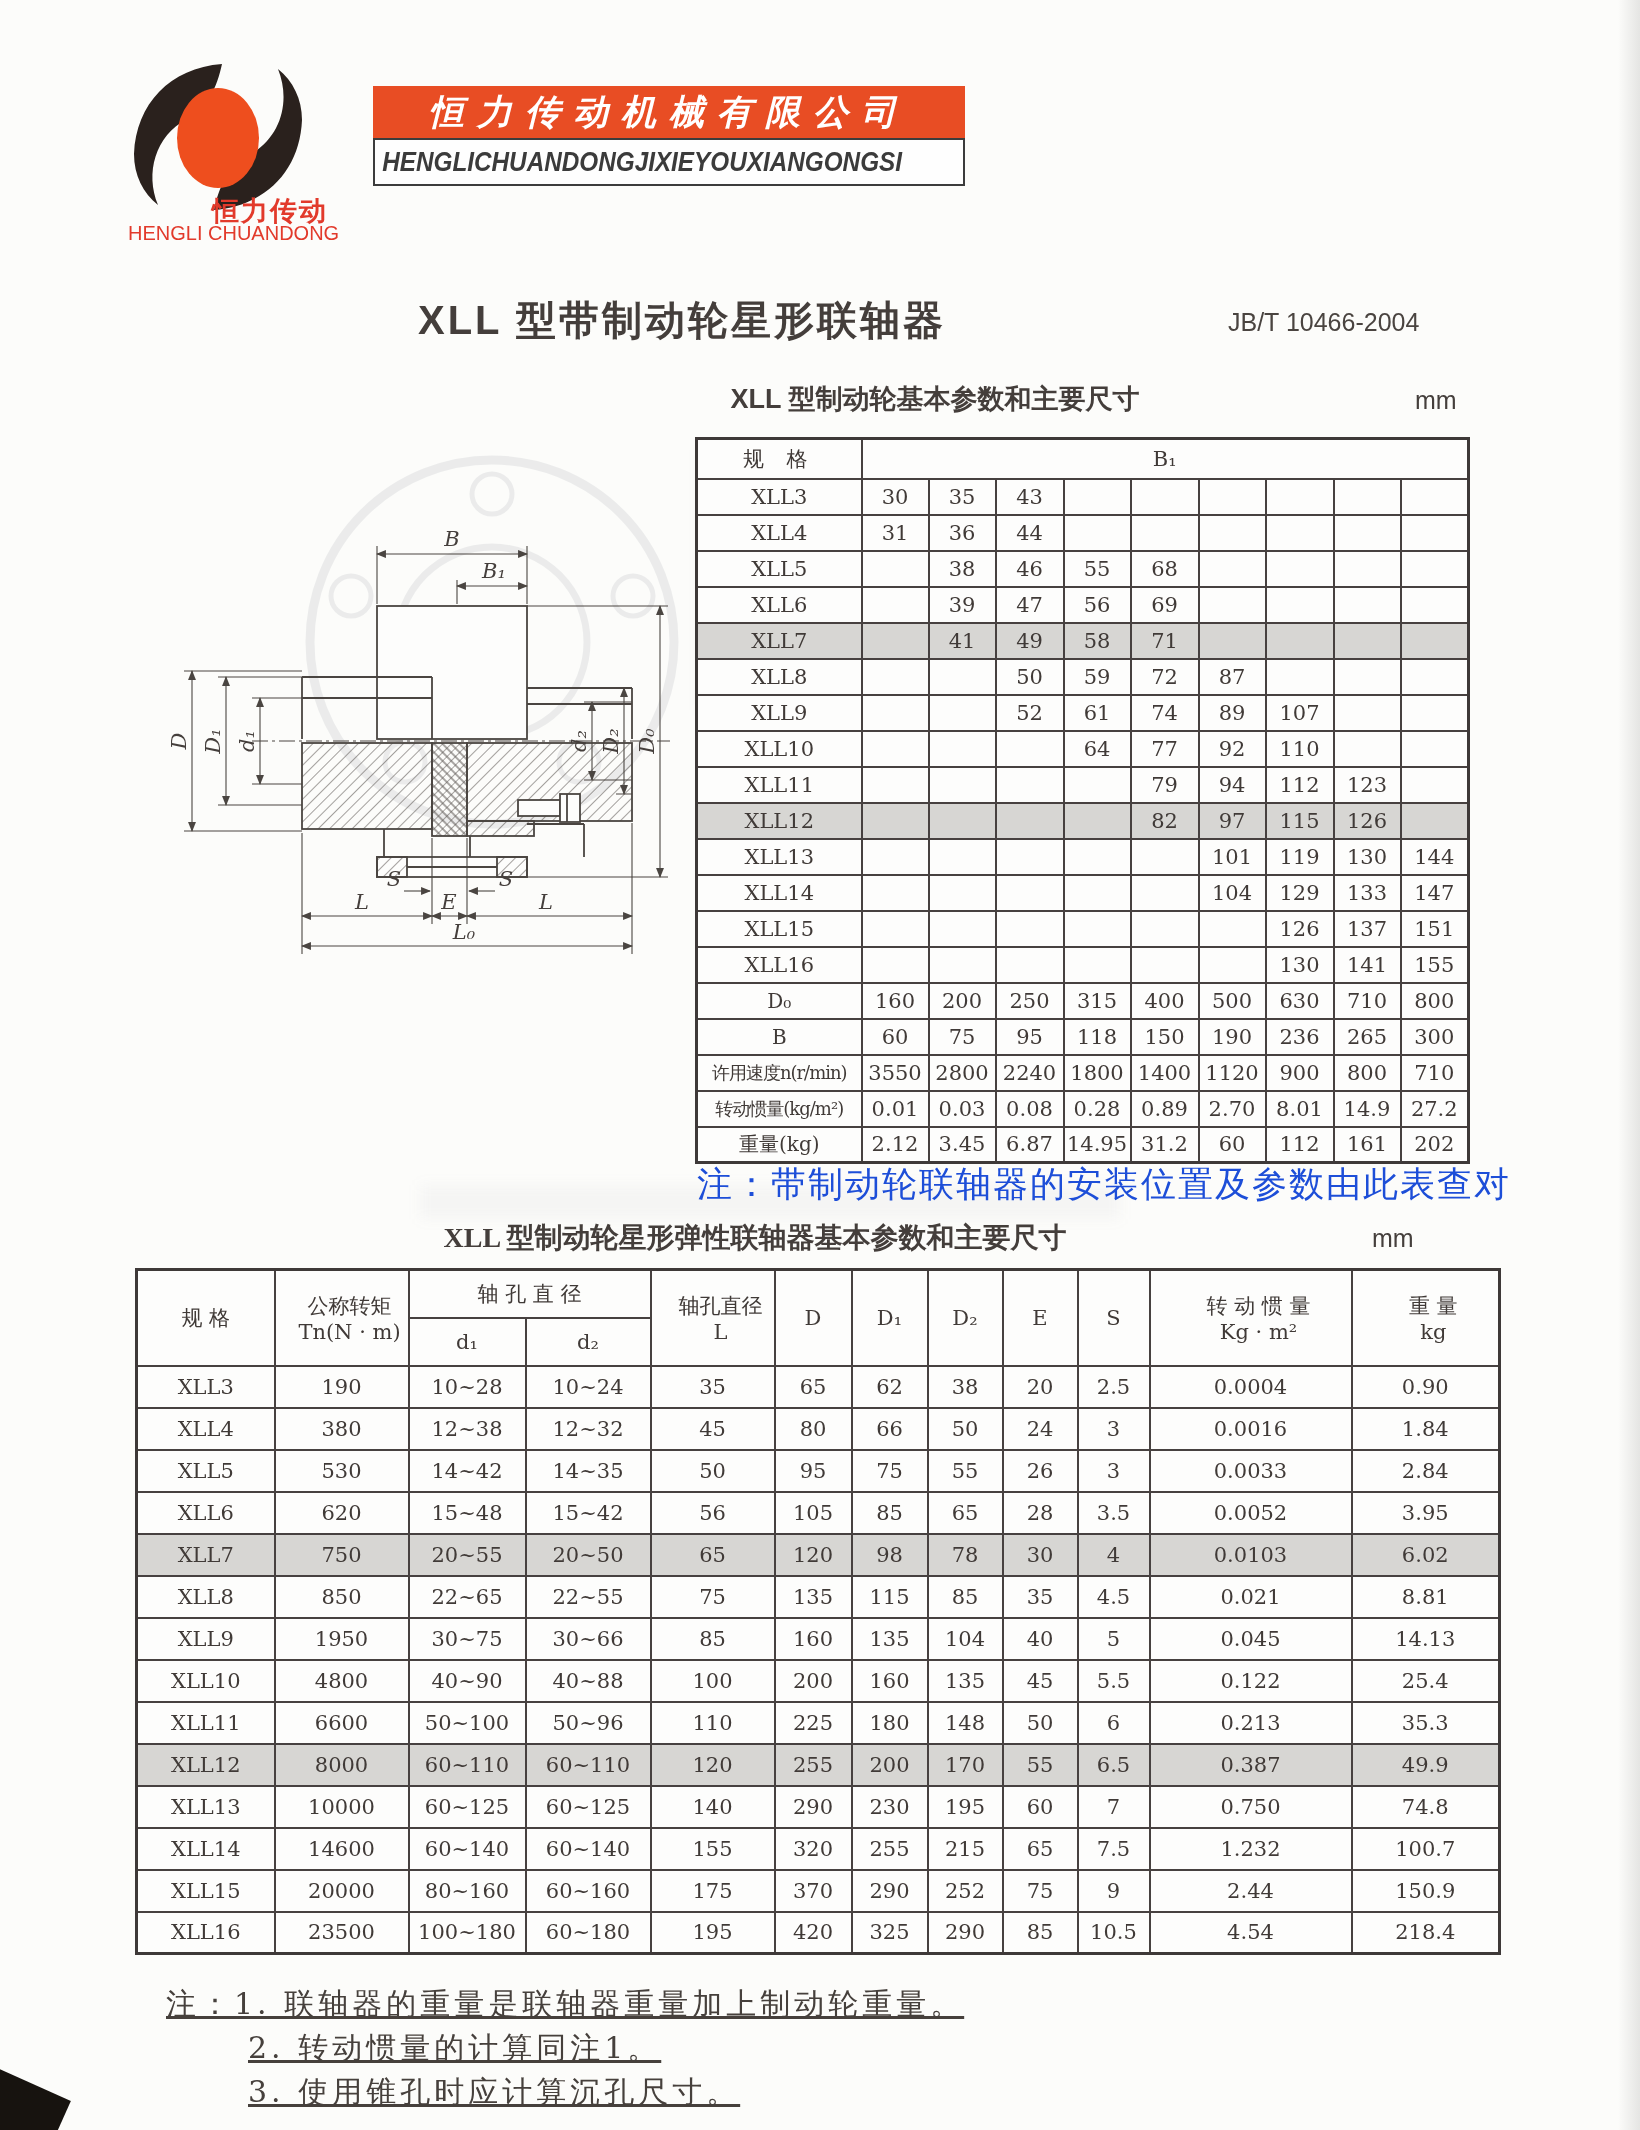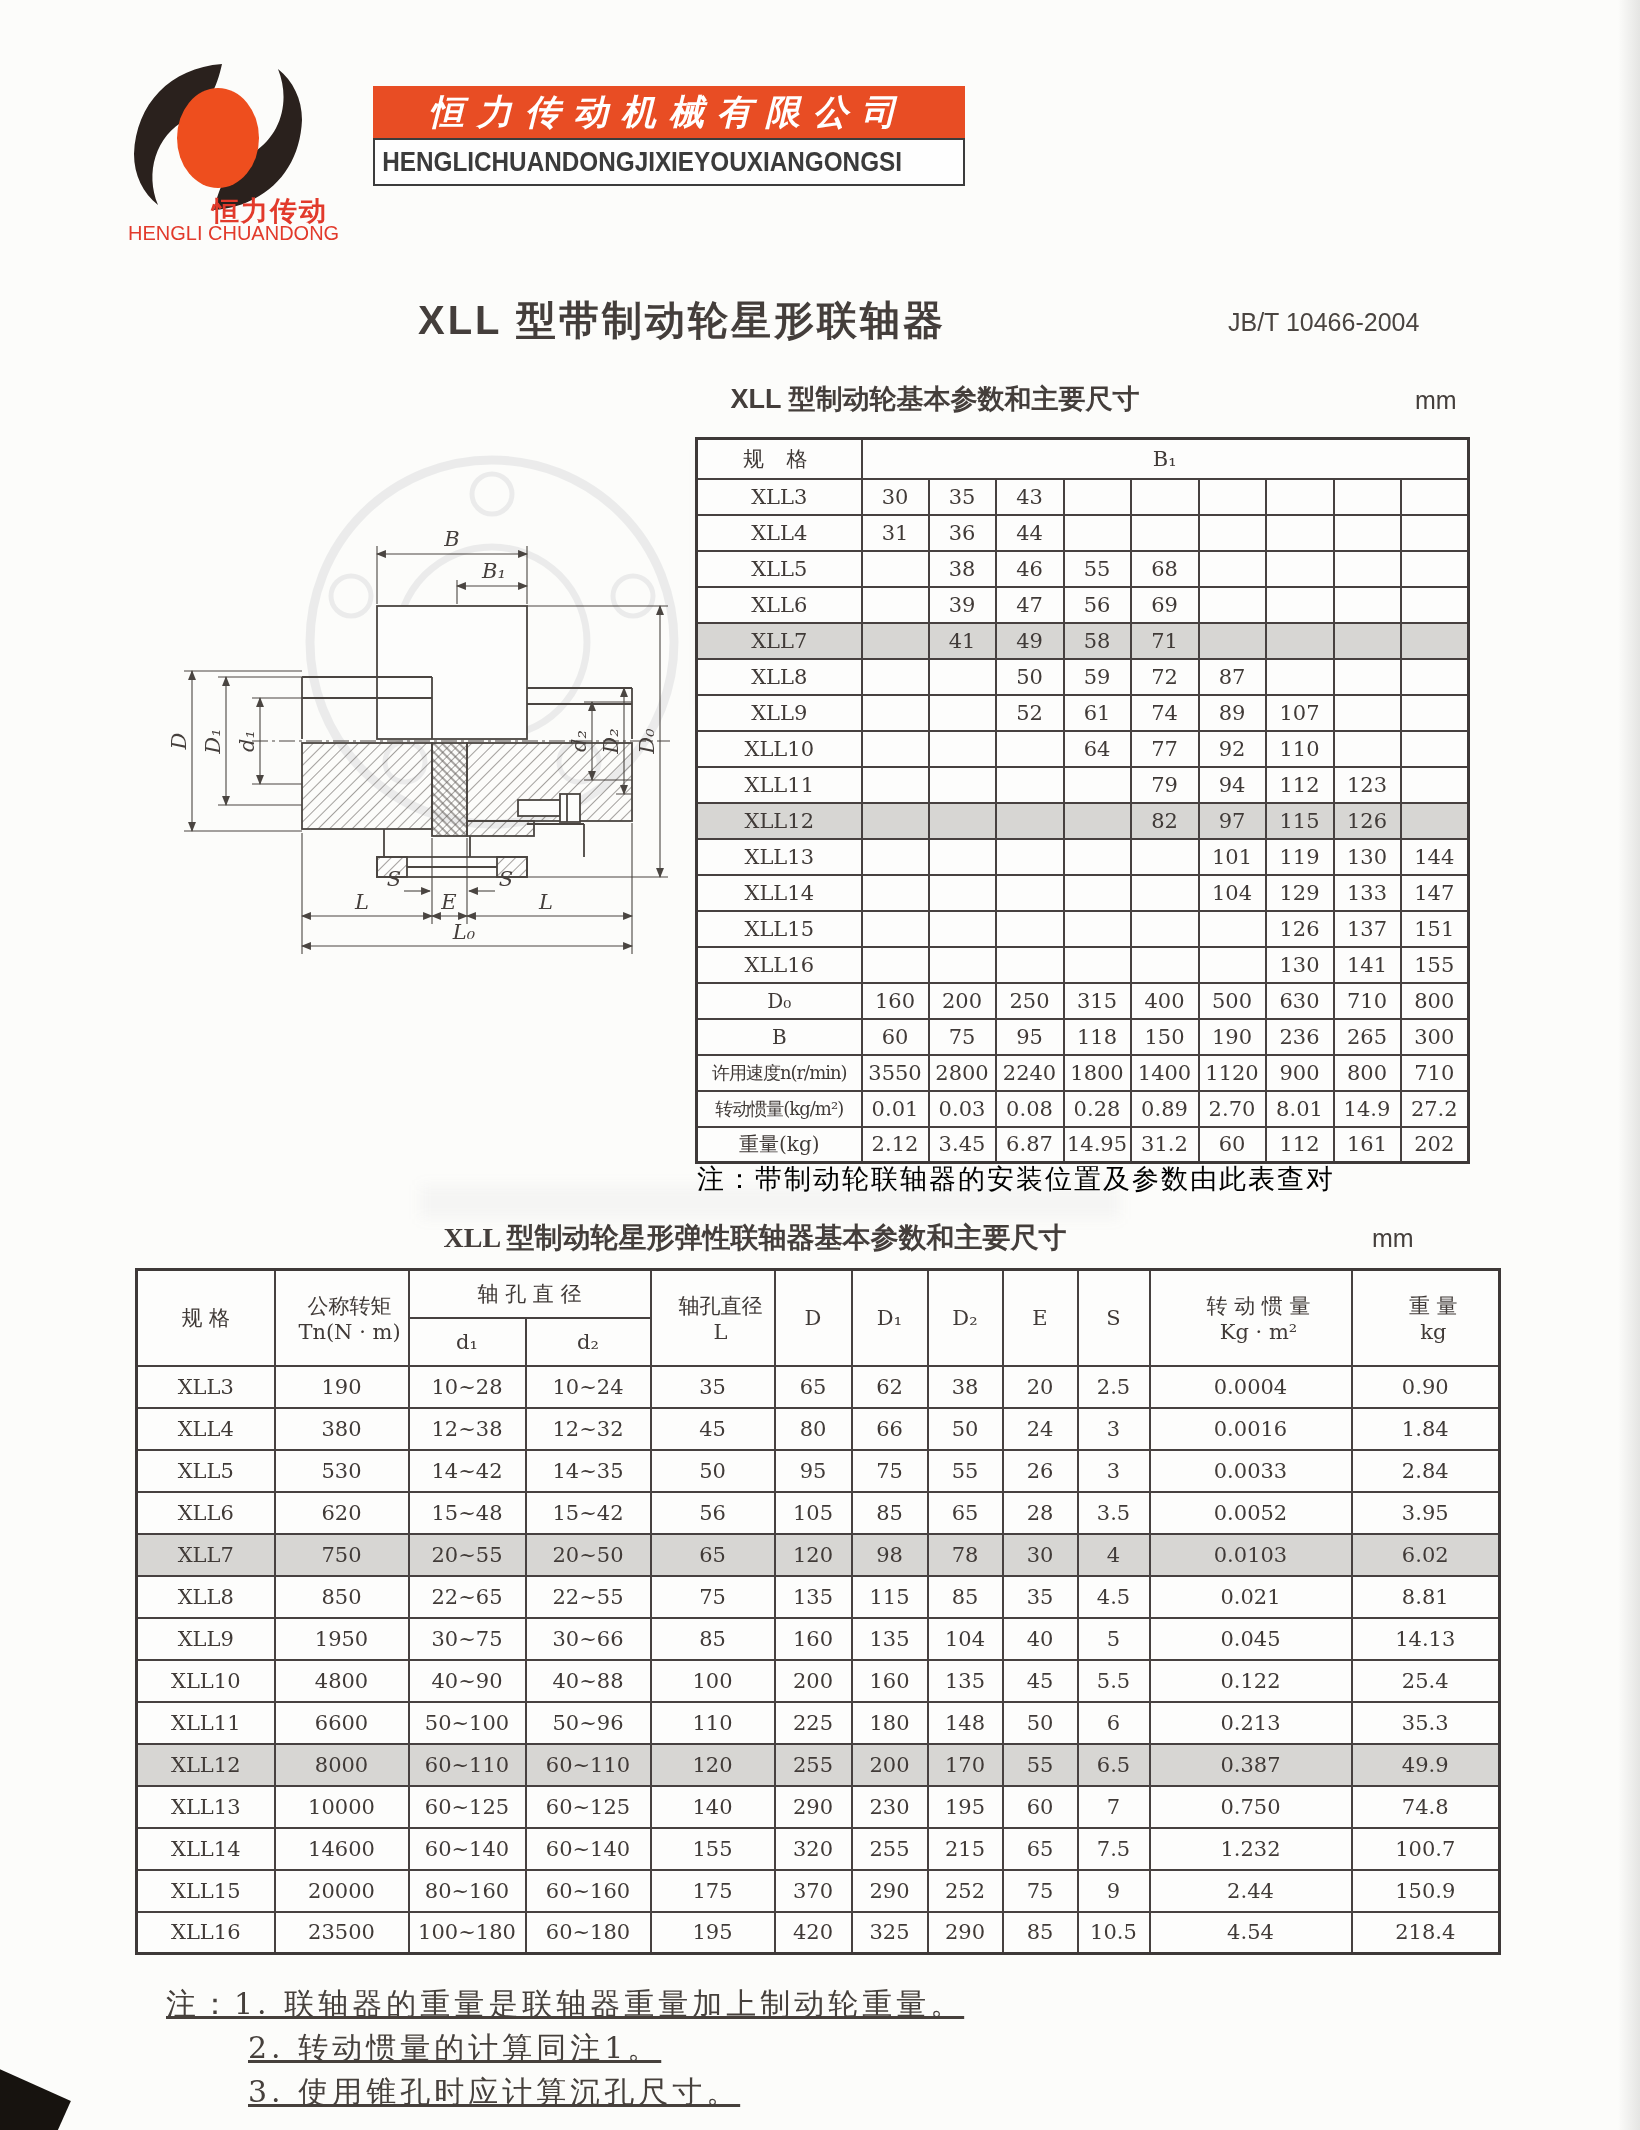--- a/index.html
+++ b/index.html
@@ -6,35 +6,35 @@
   .page{position:relative;width:1640px;height:2130px;background:#fcfcfa;overflow:hidden;
         font-family:"DejaVu Serif","Liberation Serif",serif;color:#453f3c;}
   .abs{position:absolute;}
 
   
   .logo-cn{left:212px;top:193px;font-size:27px;font-weight:bold;color:#e23a2b;letter-spacing:2px;}
   .logo-en{left:128px;top:222px;font-size:20px;color:#e23a2b;font-family:"Liberation Sans",sans-serif;}
   .banner-red{left:373px;top:86px;width:592px;height:52px;background:#e84d24;display:flex;align-items:center;justify-content:center;}
   .banner-red span{color:#fff;font-size:35px;font-weight:bold;letter-spacing:13px;font-style:italic;white-space:nowrap;}
   .banner-white{left:373px;top:138px;width:588px;height:44px;background:#fefefe;border:2px solid #3c3c3c;
-        display:flex;align-items:center;}
+        display:flex;align-items:center;font-style:italic;}
   .banner-white span{font-family:"Liberation Sans",sans-serif;font-weight:bold;font-size:27px;color:#3b3b3b;
         transform:scaleX(.90);transform-origin:left center;white-space:nowrap;padding-left:8px;}
   .main-title{left:418px;top:293px;font-size:40px;font-weight:bold;letter-spacing:3px;
         font-family:"Liberation Sans",sans-serif;color:#443e3b;}
   .standard{left:1228px;top:308px;font-size:25px;font-family:"Liberation Sans",sans-serif;color:#4a4440;}
 
   
   .t1-title{left:695px;top:381px;width:480px;text-align:center;font-size:27px;font-weight:bold;
         font-family:"Liberation Sans",sans-serif;color:#443e3b;}
   .t1-mm{left:1415px;top:386px;font-size:25px;font-family:"Liberation Sans",sans-serif;}
   .t2-title{left:335px;top:1219px;width:840px;text-align:center;font-size:28px;font-weight:bold;
         font-family:Liberation Serif, serif;color:#443e3b;}
   .t2-mm{left:1372px;top:1224px;font-size:25px;font-family:"Liberation Sans",sans-serif;}
-  .note1{left:697px;top:1161px;font-size:27px;letter-spacing:2px;color:#000000;}
+  .note1{left:697px;top:1161px;font-size:35px;letter-spacing:2px;color:#1d4ed8;}
   .footnotes{left:166px;top:1982px;font-size:30px;letter-spacing:4px;color:#46403c;line-height:44px;text-decoration:underline;}
   .footnotes .fn2{margin-left:82px;}
 
   
   table{border-collapse:collapse;table-layout:fixed;background:#fdfdfc;}
   td,th{border:2px solid #474140;text-align:center;vertical-align:middle;
         font-family:"DejaVu Serif","Liberation Serif",serif;font-size:21px;color:#403a37;
         font-weight:normal;padding:0;overflow:hidden;}
   .t1{left:695px;top:437px;width:772px;border:3px solid #3e3938;}
   .t1 thead tr{height:40px;}

